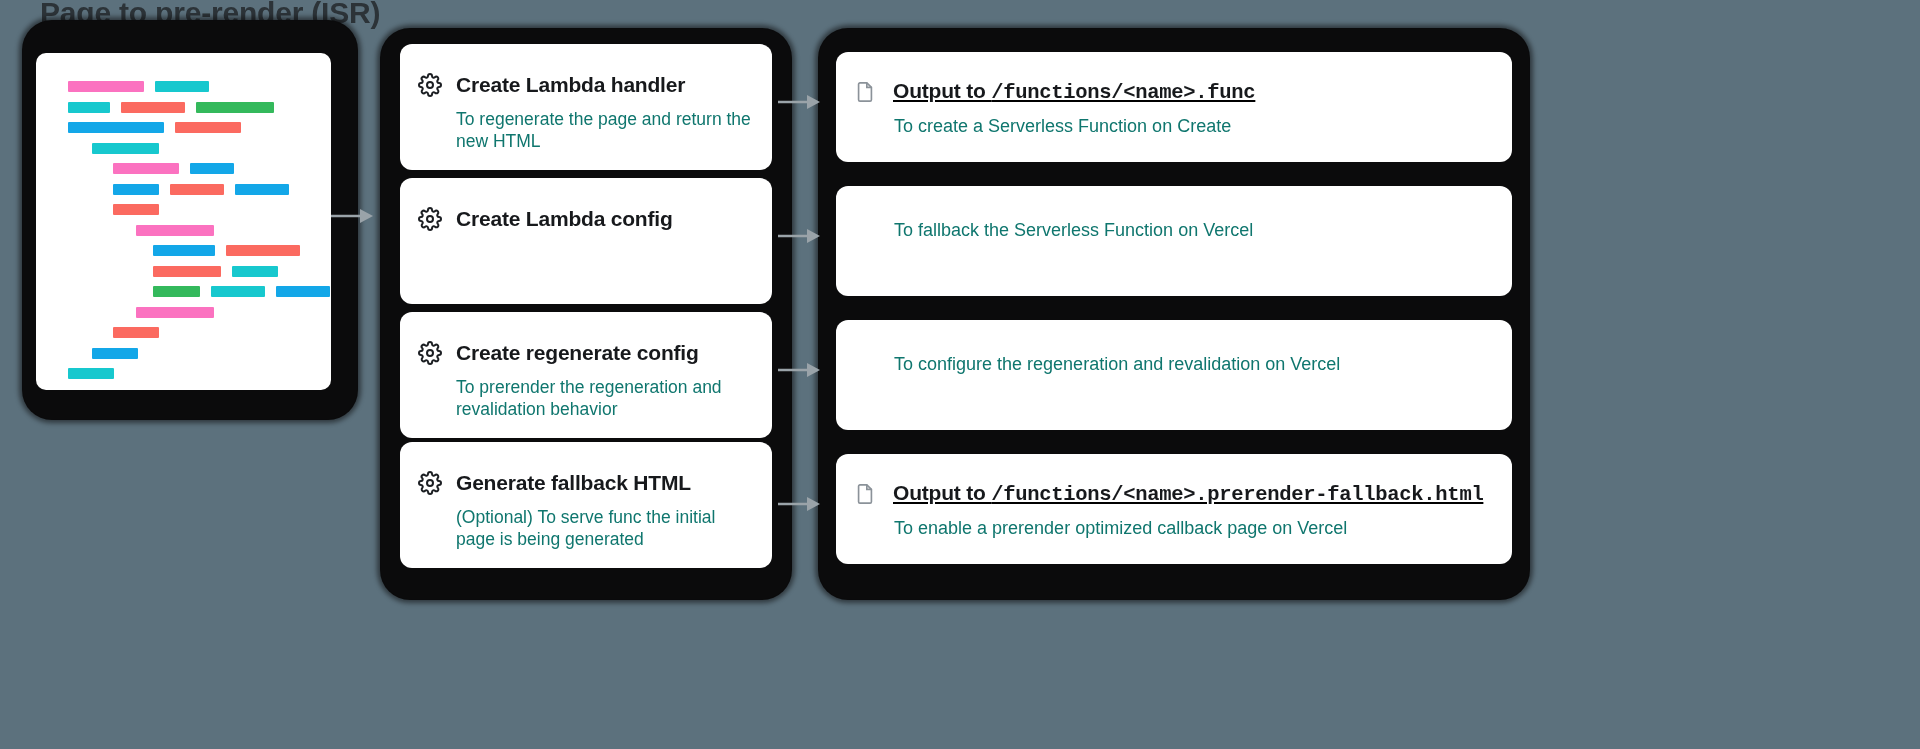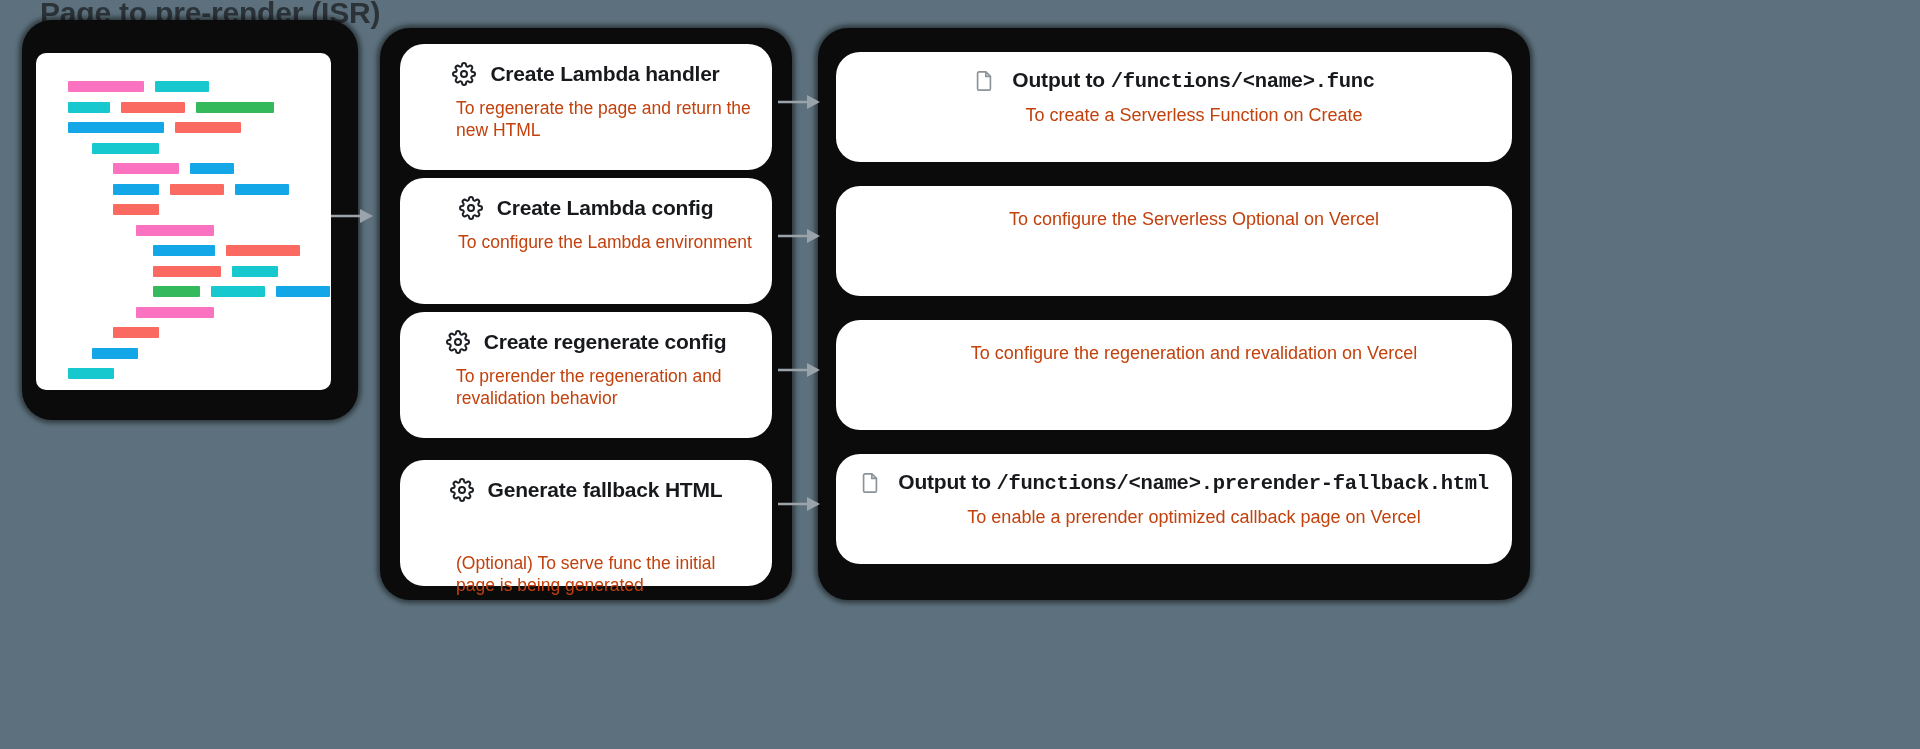--- a/index.html
+++ b/index.html
@@ -77,44 +77,43 @@
     gap: 11px;
     height: 11px;
     align-items: center;
   }
   .bar { height: 11px; border-radius: 1px; display: block; }
 
   
   .card {
     position: absolute;
     background: #ffffff;
-    border-radius: 24px;
+    border-radius: 12px;
     z-index: 3;
     display: flex;
-    padding: 14px 18px;
-    align-items: center;
+    padding: 25px 18px;
   }
   .card-icon {
     flex: 0 0 auto;
     width: 26px;
     margin-top: 4px;
     color: #1c1f23;
   }
 
   .card-title {
     font-size: 21px;
     font-weight: 700;
     color: #17191c;
     letter-spacing: -0.2px;
     line-height: 1.25;
     white-space: nowrap;
   }
   .card-sub {
     font-size: 17.5px;
-    color: #c2410c;
+    color: #0f766e;
     line-height: 1.28;
     margin-top: 5px;
   }
 
   
   .card-mid {
     left: 400px;
     width: 372px;
     height: 126px;
     flex-direction: column;
@@ -125,33 +124,34 @@
     gap: 12px;
   }
   .card-mid .card-sub {
     margin-left: 38px;
     margin-top: 7px;
     max-width: 300px;
   }
   #card-mid-0 { top: 44px; }
   #card-mid-1 { top: 178px; }
   #card-mid-2 { top: 312px; }
-  #card-mid-3 { top: 460px; gap: 39px; }
+  #card-mid-3 { top: 442px; }
 
   
   .card-right {
     left: 836px;
     width: 676px;
     height: 110px;
     flex-direction: column;
   }
   .card-right .card-head {
     display: flex;
     align-items: center;
     gap: 13px;
+    text-decoration: underline;
   }
   .card-right .card-title {
     font-size: 21px;
     font-weight: 700;
   }
   .card-right .mono {
     font-family: "Liberation Mono", "DejaVu Sans Mono", monospace;
     font-weight: 700;
     font-size: 20.5px;
     letter-spacing: -0.3px;
@@ -275,21 +275,20 @@
 <div class="card card-mid" id="card-mid-1">
   <div class="card-head">
     <span class="card-icon">
       <svg viewBox="0 0 24 24" width="24" height="24" fill="none" stroke="currentColor" stroke-width="2">
         <circle cx="12" cy="12" r="3"></circle>
         <path d="M19.4 15a1.65 1.65 0 0 0 .33 1.82l.06.06a2 2 0 1 1-2.83 2.83l-.06-.06a1.65 1.65 0 0 0-1.82-.33 1.65 1.65 0 0 0-1 1.51V21a2 2 0 1 1-4 0v-.09A1.65 1.65 0 0 0 9 19.4a1.65 1.65 0 0 0-1.82.33l-.06.06a2 2 0 1 1-2.83-2.83l.06-.06A1.65 1.65 0 0 0 4.6 15a1.65 1.65 0 0 0-1.51-1H3a2 2 0 1 1 0-4h.09A1.65 1.65 0 0 0 4.6 9a1.65 1.65 0 0 0-.33-1.82l-.06-.06a2 2 0 1 1 2.83-2.83l.06.06A1.65 1.65 0 0 0 9 4.6a1.65 1.65 0 0 0 1-1.51V3a2 2 0 1 1 4 0v.09a1.65 1.65 0 0 0 1 1.51 1.65 1.65 0 0 0 1.82-.33l.06-.06a2 2 0 1 1 2.83 2.83l-.06.06A1.65 1.65 0 0 0 19.4 9a1.65 1.65 0 0 0 1.51 1H21a2 2 0 1 1 0 4h-.09a1.65 1.65 0 0 0-1.51 1z"></path>
       </svg>
     </span>
     <span class="card-title">Create Lambda config</span>
   </div>
-  <div class="card-sub">To configure the Lambda environment</div>
 </div>
 
 <div class="card card-mid" id="card-mid-2">
   <div class="card-head">
     <span class="card-icon">
       <svg viewBox="0 0 24 24" width="24" height="24" fill="none" stroke="currentColor" stroke-width="2">
         <circle cx="12" cy="12" r="3"></circle>
         <path d="M19.4 15a1.65 1.65 0 0 0 .33 1.82l.06.06a2 2 0 1 1-2.83 2.83l-.06-.06a1.65 1.65 0 0 0-1.82-.33 1.65 1.65 0 0 0-1 1.51V21a2 2 0 1 1-4 0v-.09A1.65 1.65 0 0 0 9 19.4a1.65 1.65 0 0 0-1.82.33l-.06.06a2 2 0 1 1-2.83-2.83l.06-.06A1.65 1.65 0 0 0 4.6 15a1.65 1.65 0 0 0-1.51-1H3a2 2 0 1 1 0-4h.09A1.65 1.65 0 0 0 4.6 9a1.65 1.65 0 0 0-.33-1.82l-.06-.06a2 2 0 1 1 2.83-2.83l.06.06A1.65 1.65 0 0 0 9 4.6a1.65 1.65 0 0 0 1-1.51V3a2 2 0 1 1 4 0v.09a1.65 1.65 0 0 0 1 1.51 1.65 1.65 0 0 0 1.82-.33l.06-.06a2 2 0 1 1 2.83 2.83l-.06.06A1.65 1.65 0 0 0 19.4 9a1.65 1.65 0 0 0 1.51 1H21a2 2 0 1 1 0 4h-.09a1.65 1.65 0 0 0-1.51 1z"></path>
       </svg>
     </span>
@@ -345,21 +344,21 @@
       </svg>
     </span>
     <span class="card-title">
       <span>Output to </span><span class="mono">/functions/&lt;name&gt;.func</span>
     </span>
   </div>
   <div class="card-sub">To create a Serverless Function on Create</div>
 </div>
 
 <div class="card card-right" id="card-right-1">
-  <div class="card-sub">To configure the Serverless Optional on Vercel</div>
+  <div class="card-sub">To fallback the Serverless Function on Vercel</div>
 </div>
 
 <div class="card card-right" id="card-right-2">
   <div class="card-sub">To configure the regeneration and revalidation on Vercel</div>
 </div>
 
 <div class="card card-right" id="card-right-3">
   <div class="card-head">
     <span class="card-icon file-icon">
       <svg viewBox="0 0 24 24" width="22" height="22" fill="none" stroke="currentColor" stroke-width="1.8">

